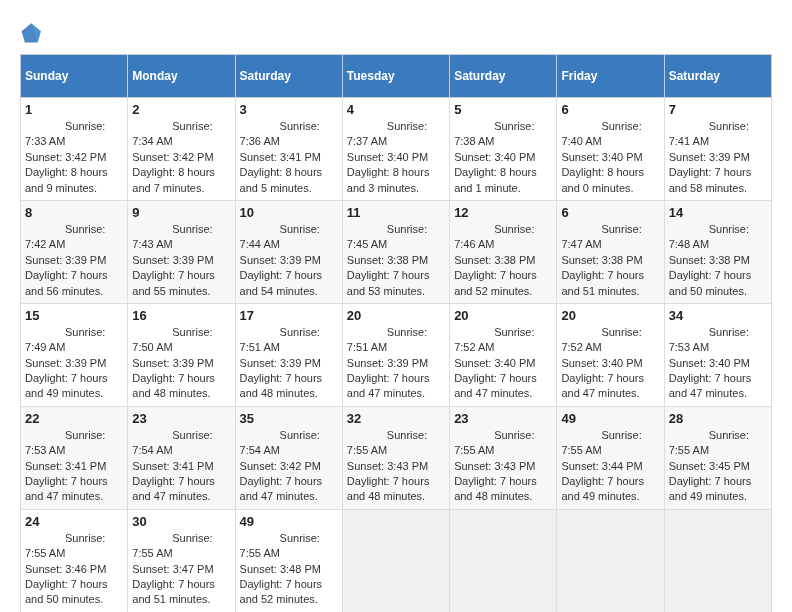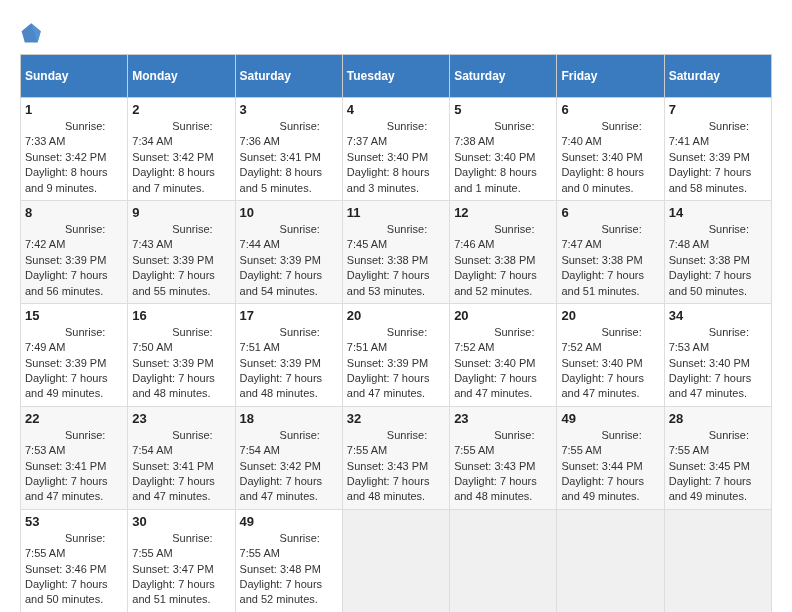--- a/index.html
+++ b/index.html
@@ -217,21 +217,21 @@
       <tr>
         <td>
           <span class="day-num">22</span>
           <span class="day-detail">Sunrise: 7:53 AM<br>Sunset: 3:41 PM<br>Daylight: 7 hours and 47 minutes.</span>
         </td>
         <td>
           <span class="day-num">23</span>
           <span class="day-detail">Sunrise: 7:54 AM<br>Sunset: 3:41 PM<br>Daylight: 7 hours and 47 minutes.</span>
         </td>
         <td>
-          <span class="day-num">18</span>
+          <span class="day-num">35</span>
           <span class="day-detail">Sunrise: 7:54 AM<br>Sunset: 3:42 PM<br>Daylight: 7 hours and 47 minutes.</span>
         </td>
         <td>
           <span class="day-num">32</span>
           <span class="day-detail">Sunrise: 7:55 AM<br>Sunset: 3:43 PM<br>Daylight: 7 hours and 48 minutes.</span>
         </td>
         <td>
           <span class="day-num">23</span>
           <span class="day-detail">Sunrise: 7:55 AM<br>Sunset: 3:43 PM<br>Daylight: 7 hours and 48 minutes.</span>
         </td>
@@ -239,21 +239,21 @@
           <span class="day-num">49</span>
           <span class="day-detail">Sunrise: 7:55 AM<br>Sunset: 3:44 PM<br>Daylight: 7 hours and 49 minutes.</span>
         </td>
         <td>
           <span class="day-num">28</span>
           <span class="day-detail">Sunrise: 7:55 AM<br>Sunset: 3:45 PM<br>Daylight: 7 hours and 49 minutes.</span>
         </td>
       </tr>
       <tr>
         <td>
-          <span class="day-num">53</span>
+          <span class="day-num">24</span>
           <span class="day-detail">Sunrise: 7:55 AM<br>Sunset: 3:46 PM<br>Daylight: 7 hours and 50 minutes.</span>
         </td>
         <td>
           <span class="day-num">30</span>
           <span class="day-detail">Sunrise: 7:55 AM<br>Sunset: 3:47 PM<br>Daylight: 7 hours and 51 minutes.</span>
         </td>
         <td>
           <span class="day-num">49</span>
           <span class="day-detail">Sunrise: 7:55 AM<br>Sunset: 3:48 PM<br>Daylight: 7 hours and 52 minutes.</span>
         </td>

